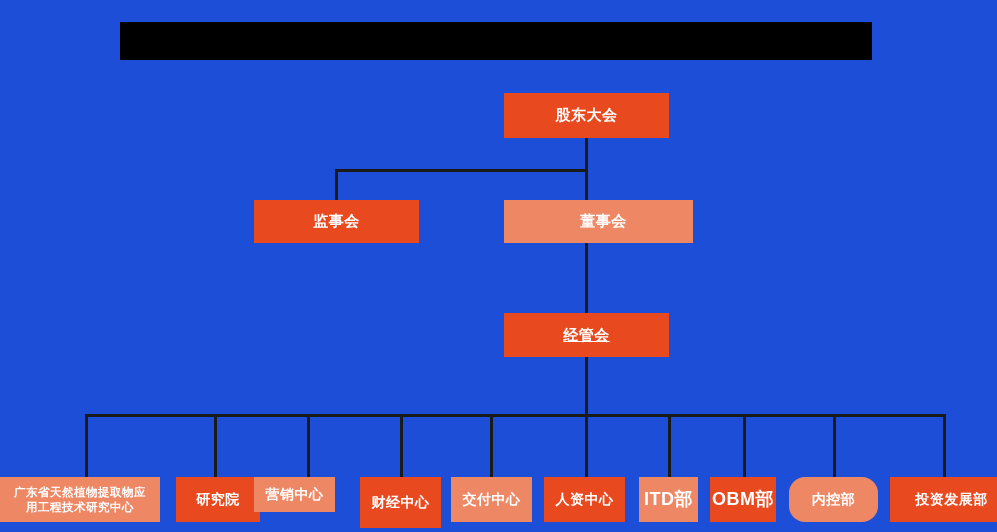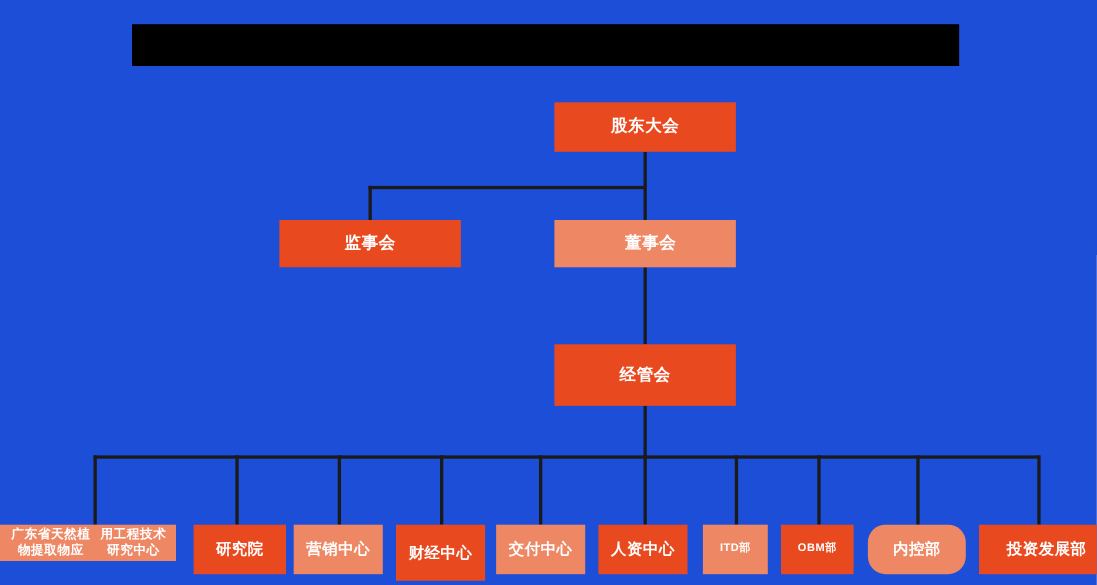--- a/index.html
+++ b/index.html
@@ -54,21 +54,21 @@
     font-weight: bold;
     letter-spacing: 0.5px;
     line-height: 1.22;
     z-index: 3;
   }
   .node.dark  { background: #E8491E; }
   .node.light { background: #EE8764; }
 
   .node.big   { font-size: 15px; }
   .node.mid   { font-size: 14px; }
-  .node.small { font-size: 10px; }
+  .node.small { font-size: 18px; }
   .node.tiny  { font-size: 11.5px; padding: 0 5px; }
 </style>
 </head>
 <body>
 
 <div id="canvas">
 
   <div class="title-bar"></div>
 
   <div class="line-v" style="left:585px; top:138px; height:65px;"></div>
@@ -90,32 +90,32 @@
   <div class="line-v" style="left:585px; top:414px; height:63px;"></div>
   <div class="line-v" style="left:668px; top:414px; height:63px;"></div>
   <div class="line-v" style="left:743px; top:414px; height:63px;"></div>
   <div class="line-v" style="left:833px; top:414px; height:63px;"></div>
   <div class="line-v" style="left:943px; top:414px; height:63px;"></div>
 
   <div class="node dark big" style="left:504px; top:93px; width:165px; height:45px;">股东大会</div>
 
   <div class="node dark big" style="left:254px; top:200px; width:165px; height:43px;">监事会</div>
 
-  <div class="node light big" style="left:504px; top:200px; width:165px; height:43px;padding-left:10px;">董事会</div>
+  <div class="node light big" style="left:504px; top:200px; width:189px; height:43px;padding-left:10px;">董事会</div>
 
-  <div class="node dark big" style="left:504px; top:313px; width:165px; height:56px;">经管会</div>
+  <div class="node dark big" style="left:504px; top:313px; width:165px; height:44px;text-decoration:underline;">经管会</div>
 
-  <div class="node light tiny" style="left:0px; top:477px; width:160px; height:33px; flex-direction:row;">
+  <div class="node light tiny" style="left:0px; top:477px; width:160px; height:45px; flex-direction:column;">
     <span>广东省天然植物提取物应</span>
     <span>用工程技术研究中心</span>
   </div>
 
   <div class="node dark mid" style="left:176px; top:477px; width:84px; height:45px;">研究院</div>
 
-  <div class="node light mid" style="left:267px; top:477px; width:81px; height:45px;">营销中心</div>
+  <div class="node light mid" style="left:254px; top:477px; width:81px; height:35px;">营销中心</div>
 
   <div class="node dark mid" style="left:360px; top:477px; width:81px; height:51px;">财经中心</div>
 
   <div class="node light mid" style="left:451px; top:477px; width:81px; height:45px;">交付中心</div>
 
   <div class="node dark mid" style="left:544px; top:477px; width:81px; height:45px;">人资中心</div>
 
   <div class="node light small" style="left:639px; top:477px; width:59px; height:45px;">ITD部</div>
 
   <div class="node dark small" style="left:710px; top:477px; width:66px; height:45px;">OBM部</div>

